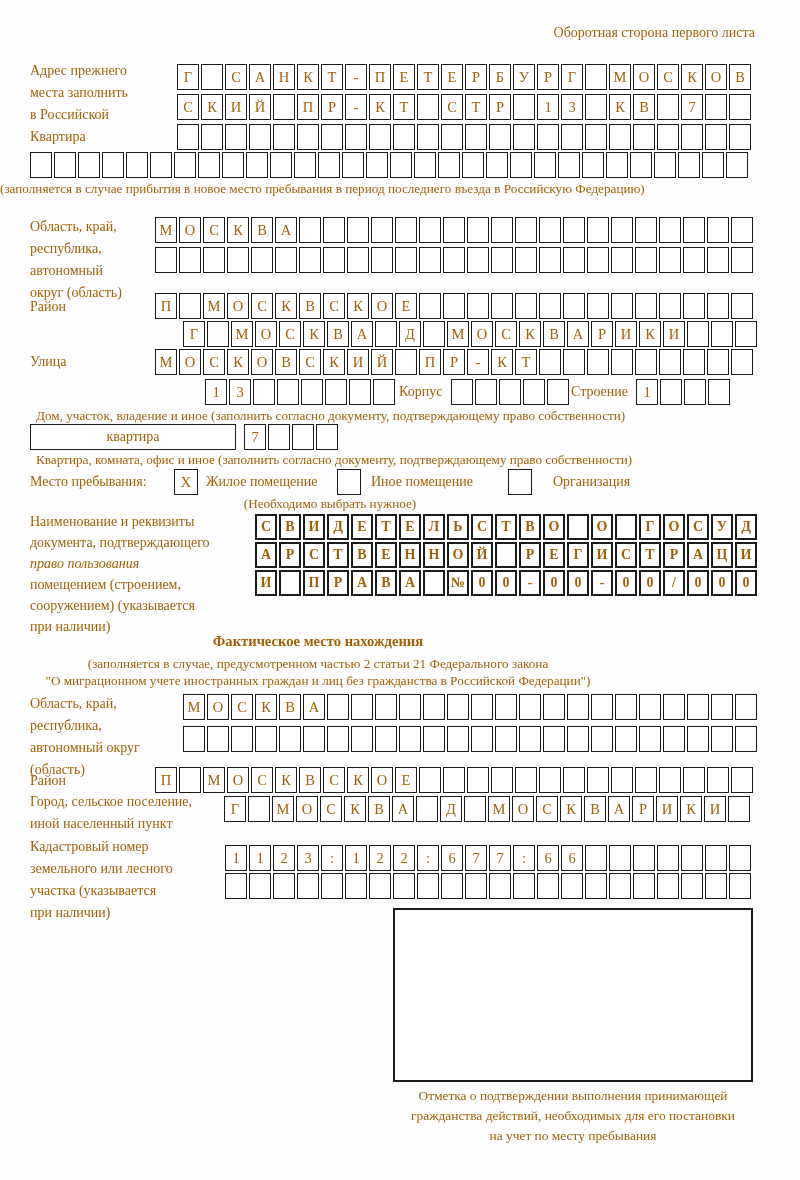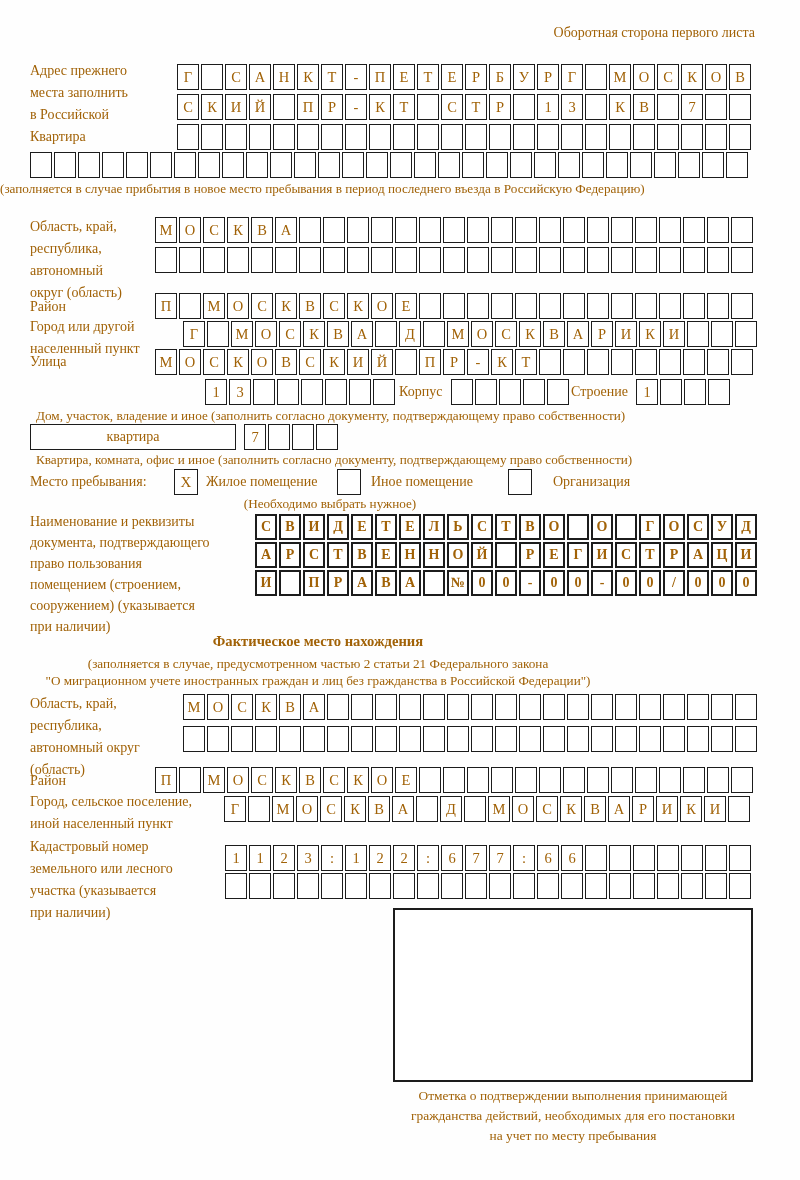--- a/index.html
+++ b/index.html
@@ -247,24 +247,20 @@
       <div class="cell"></div>
       <div class="cell"></div>
       <div class="cell"></div>
       <div class="cell"></div>
       <div class="cell"></div>
       <div class="cell"></div>
       <div class="cell"></div>
       <div class="cell"></div>
     </div>
 
-  <div class="abs lbl-block" style="left:30px;top:316px;">
-    <div>Город или другой</div>
-    <div>населенный пункт</div>
-  </div>
   <div class="abs cellrow" style="left:183px;top:321px;">
       <div class="cell">Г</div>
       <div class="cell"></div>
       <div class="cell">М</div>
       <div class="cell">О</div>
       <div class="cell">С</div>
       <div class="cell">К</div>
       <div class="cell">В</div>
       <div class="cell">А</div>
       <div class="cell"></div>
@@ -355,21 +351,21 @@
   <div class="abs lbl" style="left:206px;top:471px;">Жилое помещение</div>
   <div class="abs checkbox" style="left:337px;top:469px;"></div>
   <div class="abs lbl" style="left:371px;top:471px;">Иное помещение</div>
   <div class="abs checkbox" style="left:508px;top:469px;"></div>
   <div class="abs lbl" style="left:553px;top:471px;">Организация</div>
   <div class="abs note" style="left:30px;top:496px;width:600px;text-align:center;">(Необходимо выбрать нужное)</div>
 
   <div class="abs lbl-block" style="left:30px;top:511px;line-height:21px;">
     <div style="line-height:21px;">Наименование и реквизиты</div>
     <div style="line-height:21px;">документа, подтверждающего</div>
-    <div style="line-height:21px;">право пользования</div>
+    <div style="line-height:21px;font-style:italic;">право пользования</div>
     <div style="line-height:21px;">помещением (строением,</div>
     <div style="line-height:21px;">сооружением) (указывается</div>
     <div style="line-height:21px;">при наличии)</div>
   </div>
   <div class="abs cellrow bold" style="left:255px;top:514px;">
       <div class="cell">С</div>
       <div class="cell">В</div>
       <div class="cell">И</div>
       <div class="cell">Д</div>
       <div class="cell">Е</div>

